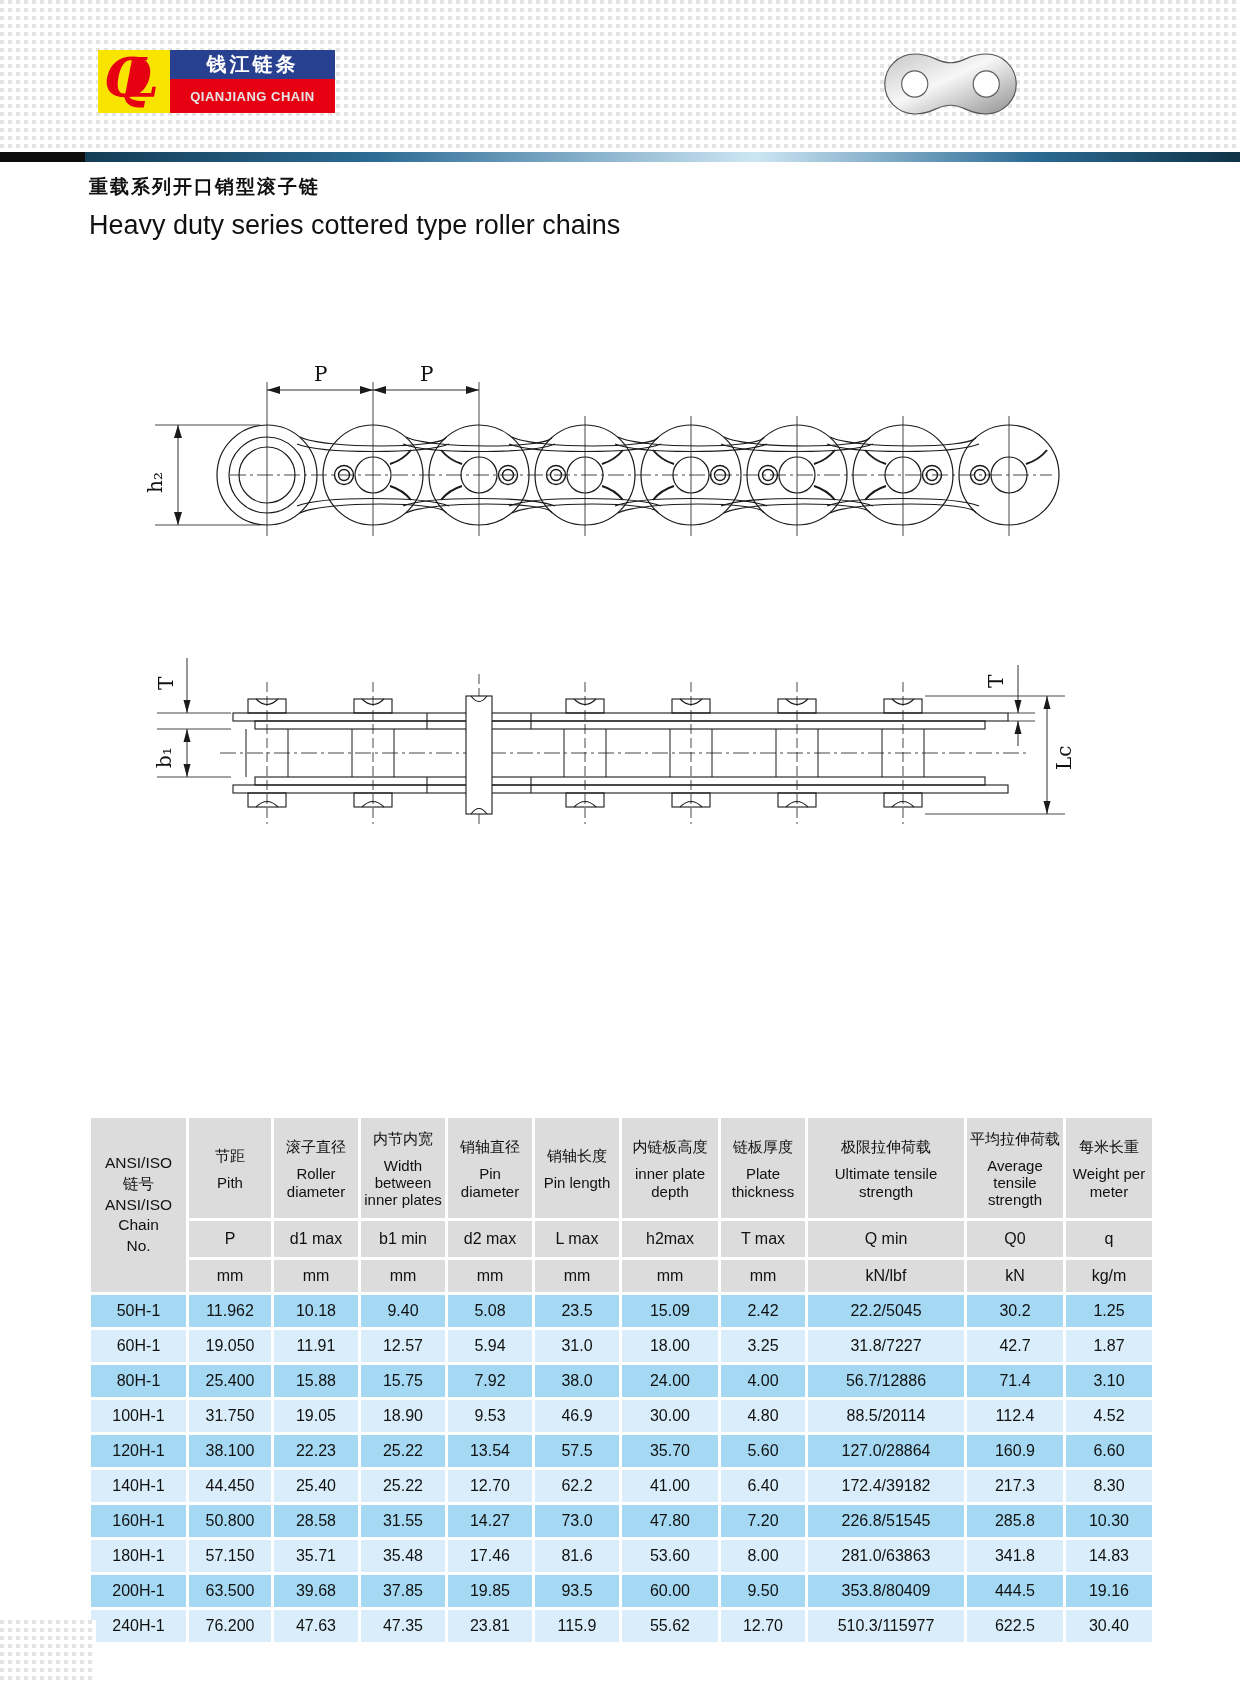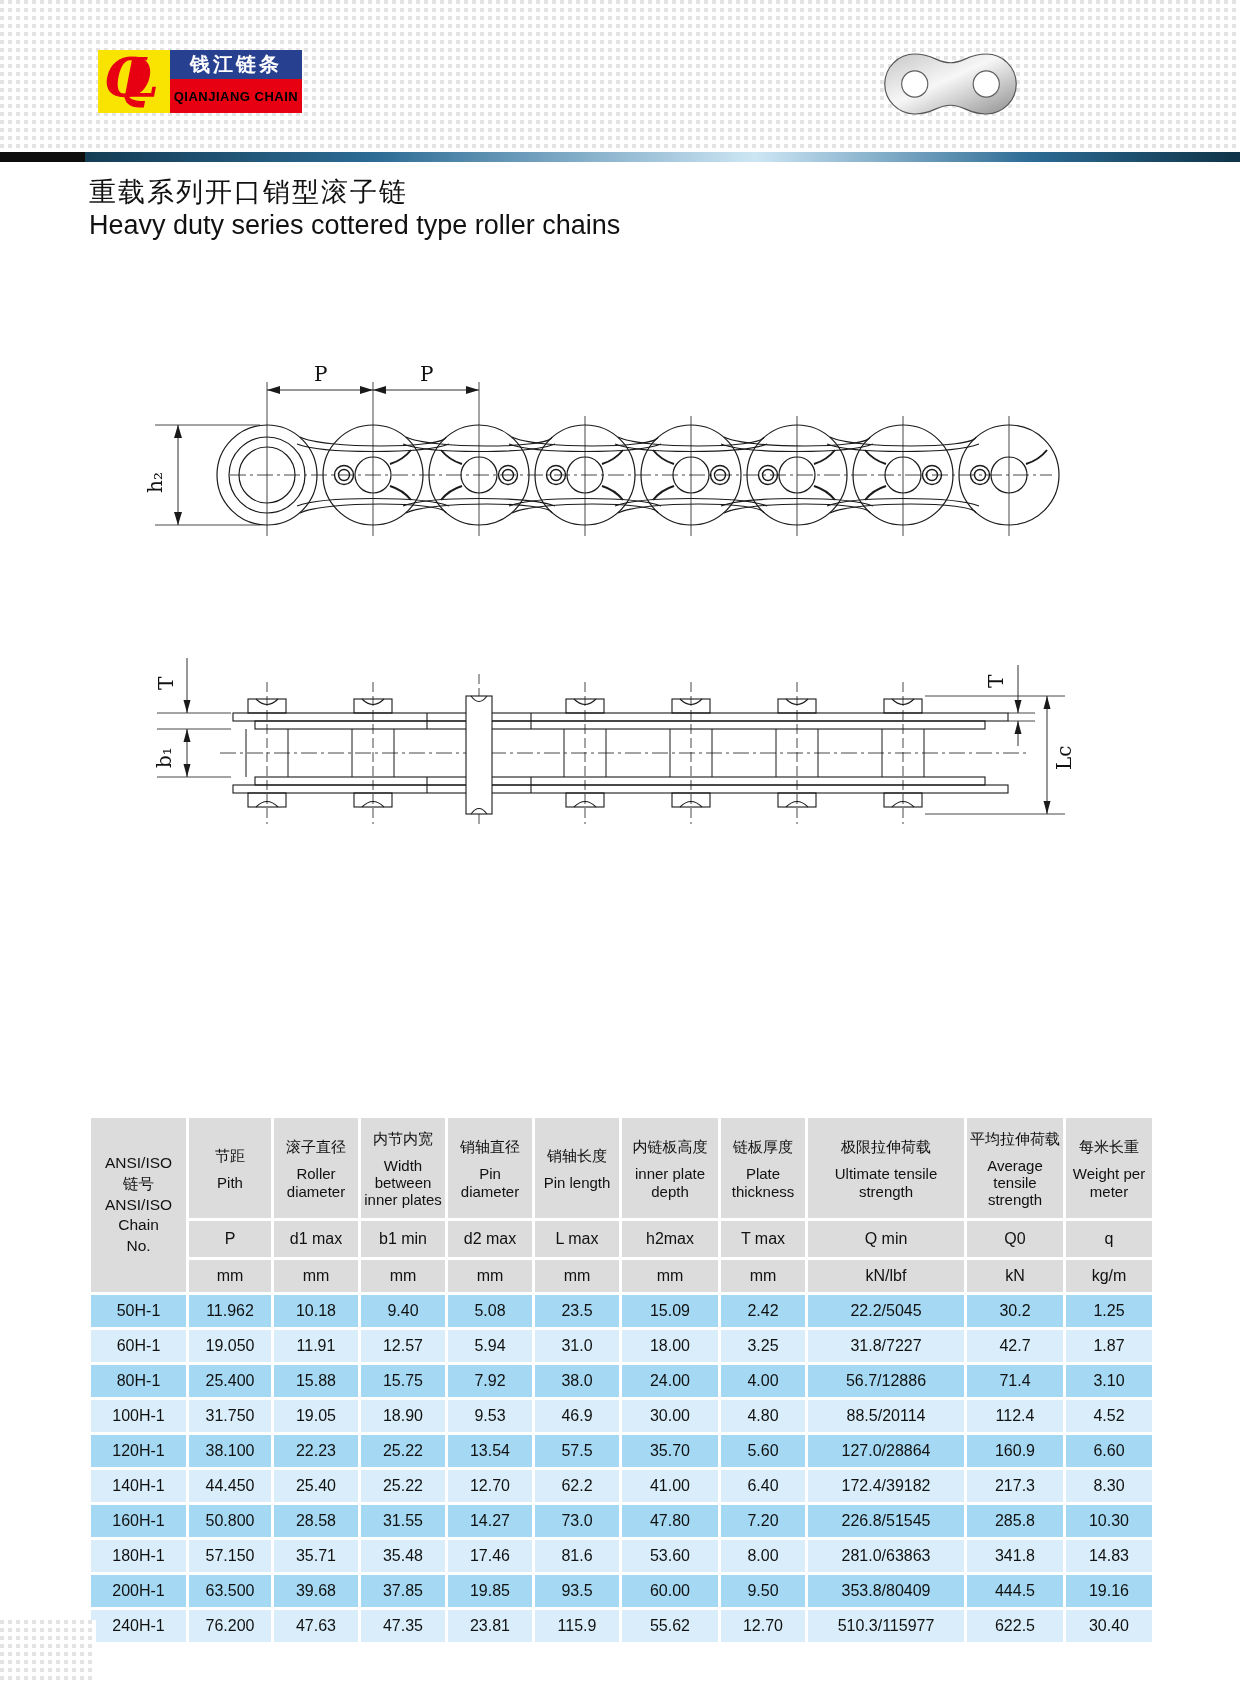--- a/index.html
+++ b/index.html
@@ -13,34 +13,34 @@
       repeating-linear-gradient(to right, #e3e3e3 0 4px, #fff 4px 8px);
   }
   .header-band{position:absolute;left:0;top:0;width:1240px;height:152px;}
   .dot-corner{position:absolute;left:0;top:1620px;width:96px;height:63px;}
 
   
   .logo{position:absolute;left:98px;top:50px;display:flex;height:63px;}
   .logo-mark{position:relative;width:72px;height:63px;background:#f9e300;overflow:hidden;}
   .logo-mono{position:absolute;left:6px;top:-4px;font:italic bold 54px "DejaVu Serif",serif;
              color:#e60012;letter-spacing:-30px;}
-  .logo-text{display:flex;flex-direction:column;width:132px;}
+  .logo-text{display:flex;flex-direction:column;width:165px;}
   .logo-cn{background:#27408f;color:#fff;height:29px;display:flex;align-items:center;justify-content:center;
            font-size:20px;font-weight:bold;letter-spacing:3px;}
-  .logo-en{background:#e60012;color:#000000;height:34px;display:flex;align-items:center;justify-content:center;
+  .logo-en{background:#e60012;color:#e5e5e5;height:34px;display:flex;align-items:center;justify-content:center;
            font-size:13px;font-weight:bold;letter-spacing:.5px;}
 
   .plate-art{position:absolute;left:878px;top:50px;}
 
   
   .rule-black{position:absolute;left:0;top:152px;width:85px;height:10px;background:#0d0d0d;}
   .rule-grad{position:absolute;left:85px;top:152px;width:1155px;height:10px;
              background:linear-gradient(90deg,#143c55 0%,#2c6b94 25%,#cde6f4 58%,#2c6b94 82%,#0f3347 100%);}
 
-  .title-cn{position:absolute;left:89px;top:174px;font-size:27px;font-weight:normal;letter-spacing:2px;text-align:center;}
+  .title-cn{position:absolute;left:89px;top:174px;font-size:19px;font-weight:bold;letter-spacing:2px;text-align:center;}
   .title-en{position:absolute;left:89px;top:210px;font-size:27px;}
 
   .diag{position:absolute;}
   .diag svg text{font-family:"DejaVu Serif",serif;font-size:20px;fill:#111;}
 
   
   .spec-table{position:absolute;left:88px;top:1115px;width:1067px;table-layout:fixed;
               border-collapse:separate;border-spacing:3px;text-align:center;font-size:16px;}
   .spec-table td{padding:0;overflow:hidden;}
   .spec-table .hd{background:#dcdcdc;vertical-align:middle;}

